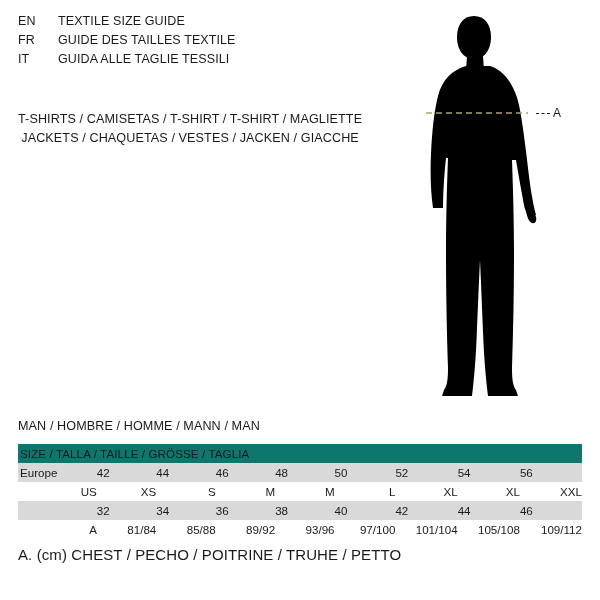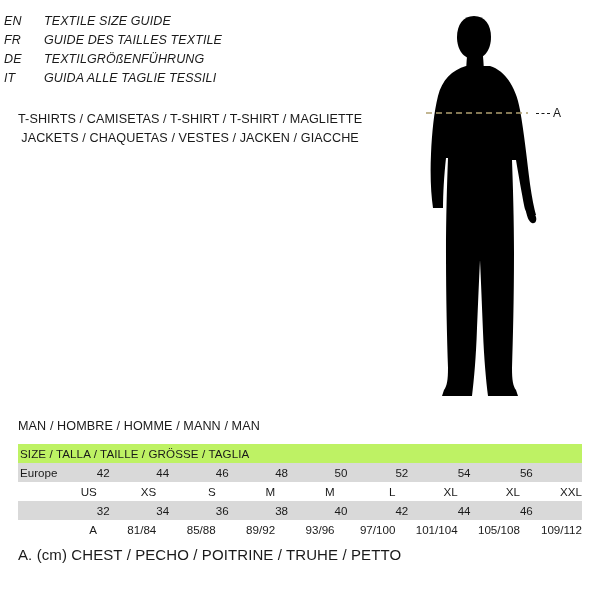--- a/index.html
+++ b/index.html
@@ -17,24 +17,23 @@
   }
   .page {
     position: relative;
     width: 600px;
     height: 600px;
   }
 
   
   .lang-block {
     position: absolute;
-    left: 4px;
+    left: 18px;
     top: 14px;
     width: 360px;
-    font-style: italic;
   }
   .lang-row {
     display: flex;
     align-items: baseline;
     height: 19px;
     font-size: 12.5px;
     letter-spacing: 0.1px;
   }
   .lang-code {
     width: 40px;
@@ -106,21 +105,21 @@
     font-size: 11.6px;
   }
   .size-table td {
     padding: 0;
     height: 19px;
     line-height: 19px;
     vertical-align: middle;
     white-space: nowrap;
   }
   .size-table tr.head td {
-    background: #bef264;
+    background: #0f766e;
     color: #1a1a1a;
     letter-spacing: 0.1px;
   }
   .size-table tr.shade td {
     background: #d9d9d9;
   }
   .size-table tr.plain td {
     background: #ffffff;
     text-align: right;
   }
@@ -148,24 +147,20 @@
 <div class="page">
 
   <div class="lang-block">
     <div class="lang-row">
       <span class="lang-code">EN</span>
       <span class="lang-text">TEXTILE SIZE GUIDE</span>
     </div>
     <div class="lang-row">
       <span class="lang-code">FR</span>
       <span class="lang-text">GUIDE DES TAILLES TEXTILE</span>
-    </div>
-    <div class="lang-row">
-      <span class="lang-code">DE</span>
-      <span class="lang-text">TEXTILGRÖßENFÜHRUNG</span>
     </div>
     <div class="lang-row">
       <span class="lang-code">IT</span>
       <span class="lang-text">GUIDA ALLE TAGLIE TESSILI</span>
     </div>
   </div>
 
   <div class="cat-block">
     <div class="cat-line">T-SHIRTS / CAMISETAS / T-SHIRT / T-SHIRT / MAGLIETTE</div>
     <div class="cat-line">JACKETS / CHAQUETAS / VESTES / JACKEN / GIACCHE</div>

